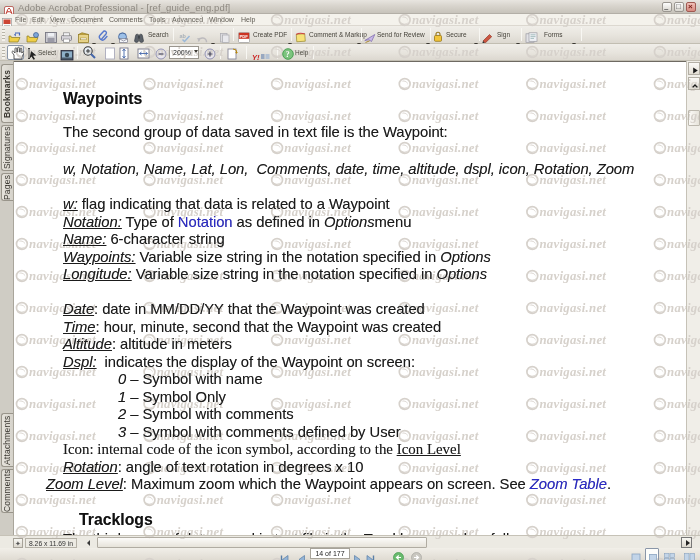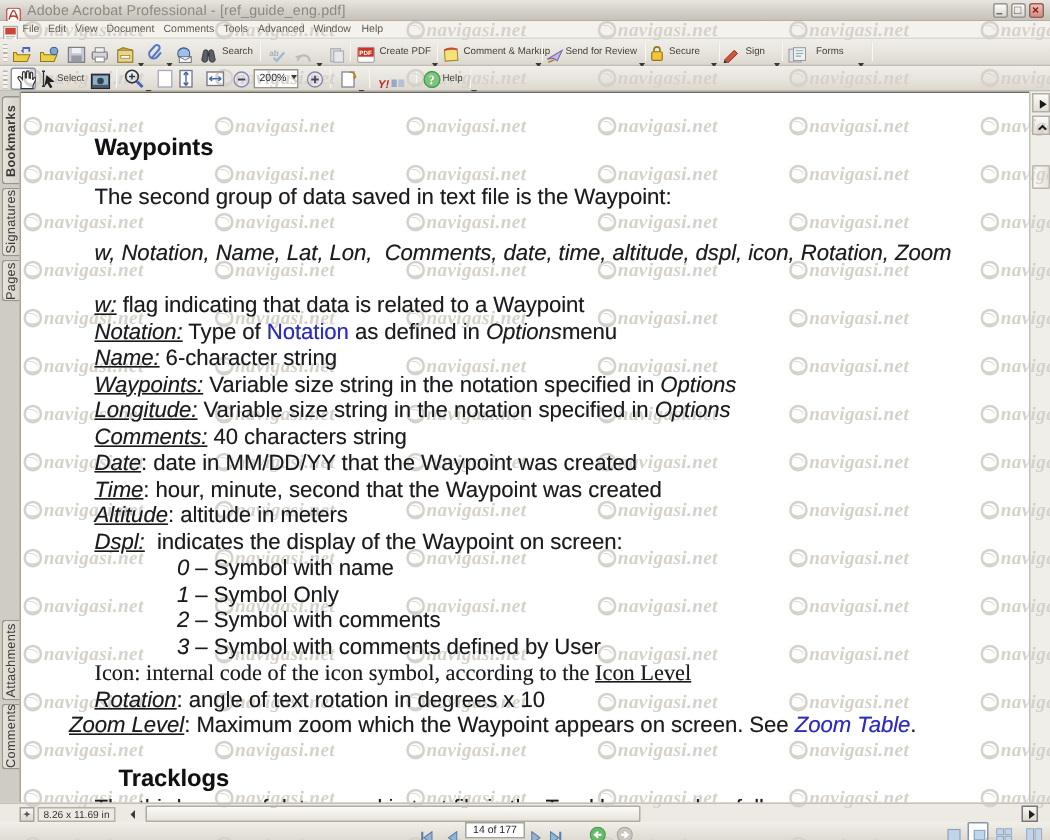--- a/index.html
+++ b/index.html
@@ -293,21 +293,20 @@
   <div id="main">
     <div id="page">
 <div class="hd" style="left:49px;top:28.0px">Waypoints</div>
 <div class="ln" style="left:49px;top:98.5px"><i>w, Notation, Name, Lat, Lon,&nbsp; Comments, date, time, altitude, dspl, icon, Rotation, Zoom</i></div>
 <div class="ln" style="left:49px;top:62.0px">The second group of data saved in text file is the Waypoint:</div>
 <div class="ln" style="left:49px;top:134.0px"><span class="iu">w:</span> flag indicating that data is related to a Waypoint</div>
 <div class="ln" style="left:49px;top:151.5px"><span class="iu">Notation:</span> Type of <span class="bl">Notation</span> as defined in <i>Options</i>menu</div>
 <div class="ln" style="left:49px;top:169.0px"><span class="iu">Name:</span> 6-character string</div>
 <div class="ln" style="left:49px;top:186.5px"><span class="iu">Waypoints:</span> Variable size string in the notation specified in <i>Options</i></div>
 <div class="ln" style="left:49px;top:204.0px"><span class="iu">Longitude:</span> Variable size string in the notation specified in <i>Options</i></div>
-<div class="ln" style="left:49px;top:221.5px"><span class="iu">Comments:</span> 40 characters string</div>
 <div class="ln" style="left:49px;top:239.0px"><span class="iu">Date</span>: date in MM/DD/YY that the Waypoint was created</div>
 <div class="ln" style="left:49px;top:256.5px"><span class="iu">Time</span>: hour, minute, second that the Waypoint was created</div>
 <div class="ln" style="left:49px;top:274.0px"><span class="iu">Altitude</span>: altitude in meters</div>
 <div class="ln" style="left:49px;top:291.5px"><span class="iu">Dspl:</span>&nbsp; indicates the display of the Waypoint on screen:</div>
 <div class="ln" style="left:104px;top:309.0px"><i>0</i> – Symbol with name</div>
 <div class="ln" style="left:104px;top:326.5px"><i>1</i> – Symbol Only</div>
 <div class="ln" style="left:104px;top:344.0px"><i>2</i> – Symbol with comments</div>
 <div class="ln" style="left:104px;top:361.5px"><i>3</i> – Symbol with comments defined by User</div>
 <div class="ln srf" style="left:49px;top:379.0px">Icon: internal code of the icon symbol, according to the <span class="u">Icon Level</span></div>
 <div class="ln" style="left:49px;top:396.5px"><span class="iu">Rotation</span>: angle of text rotation in degrees x 10</div>

